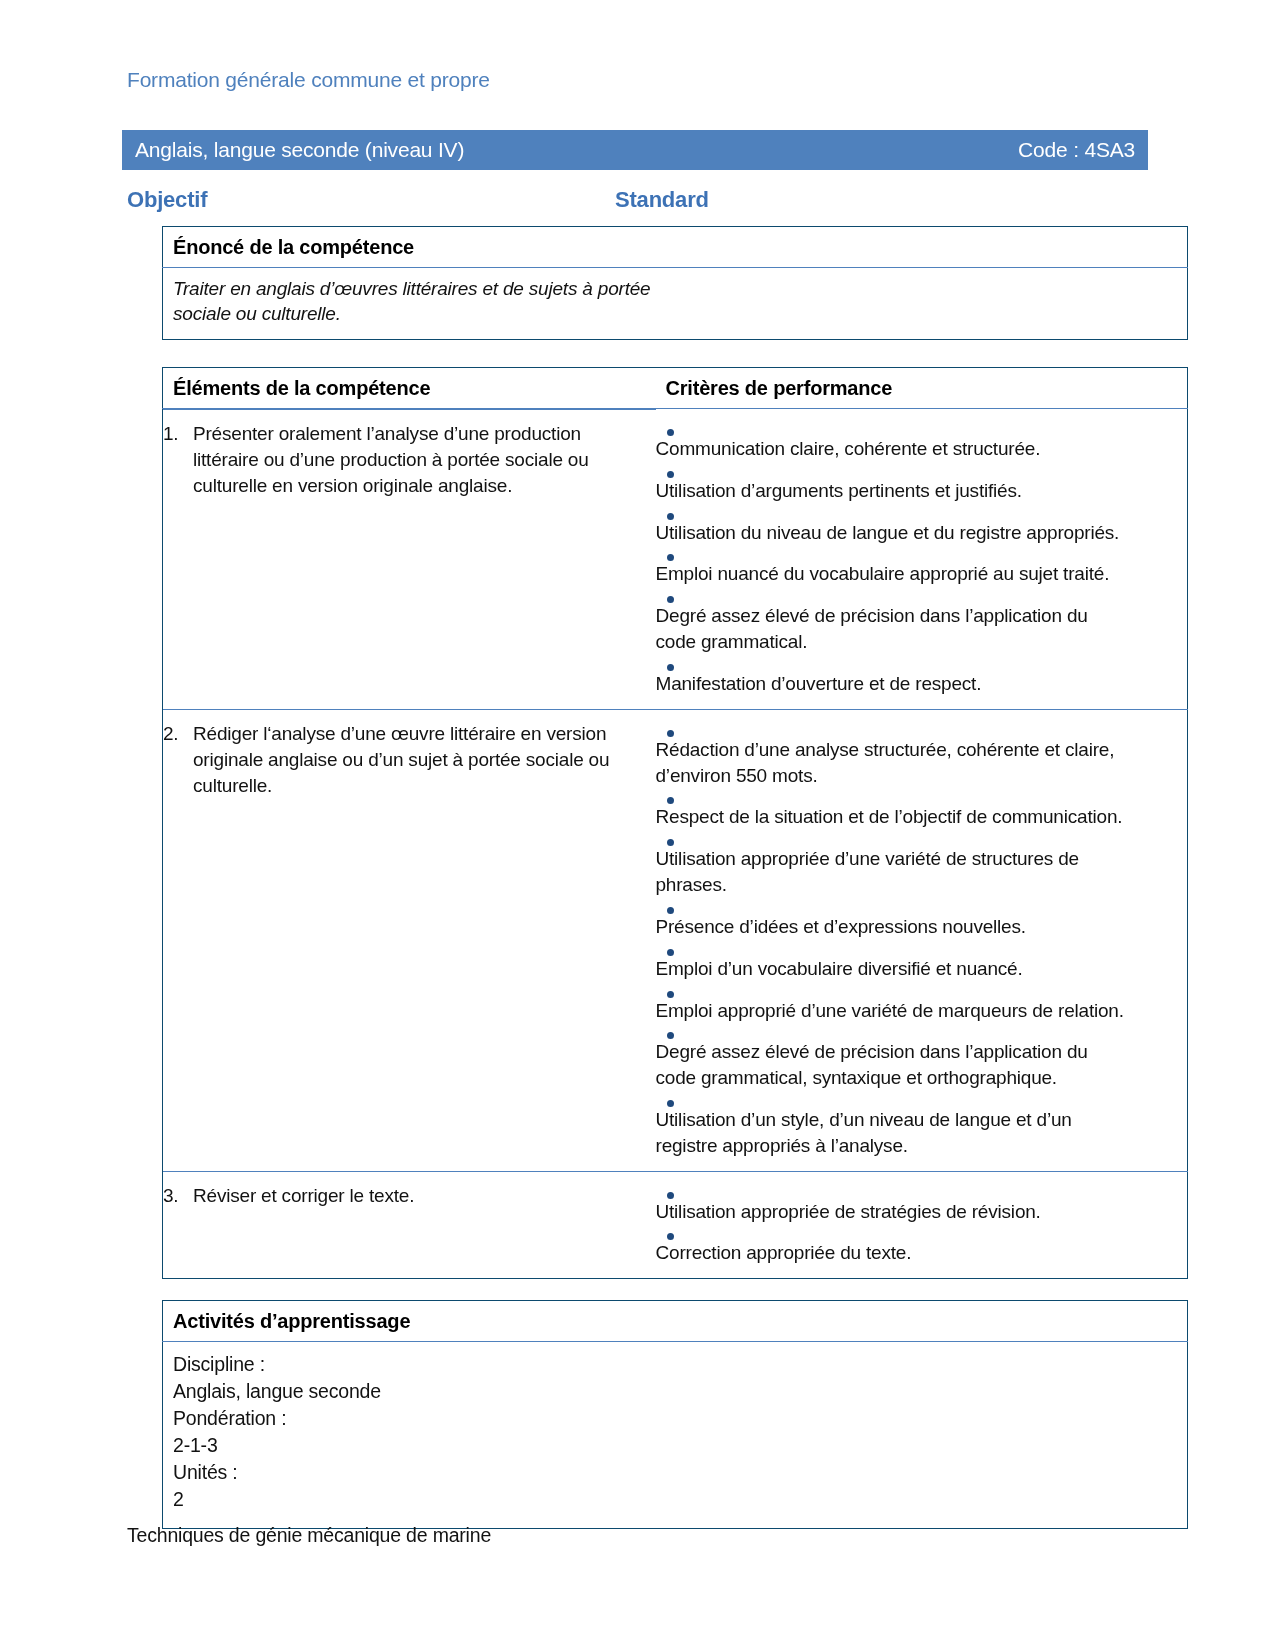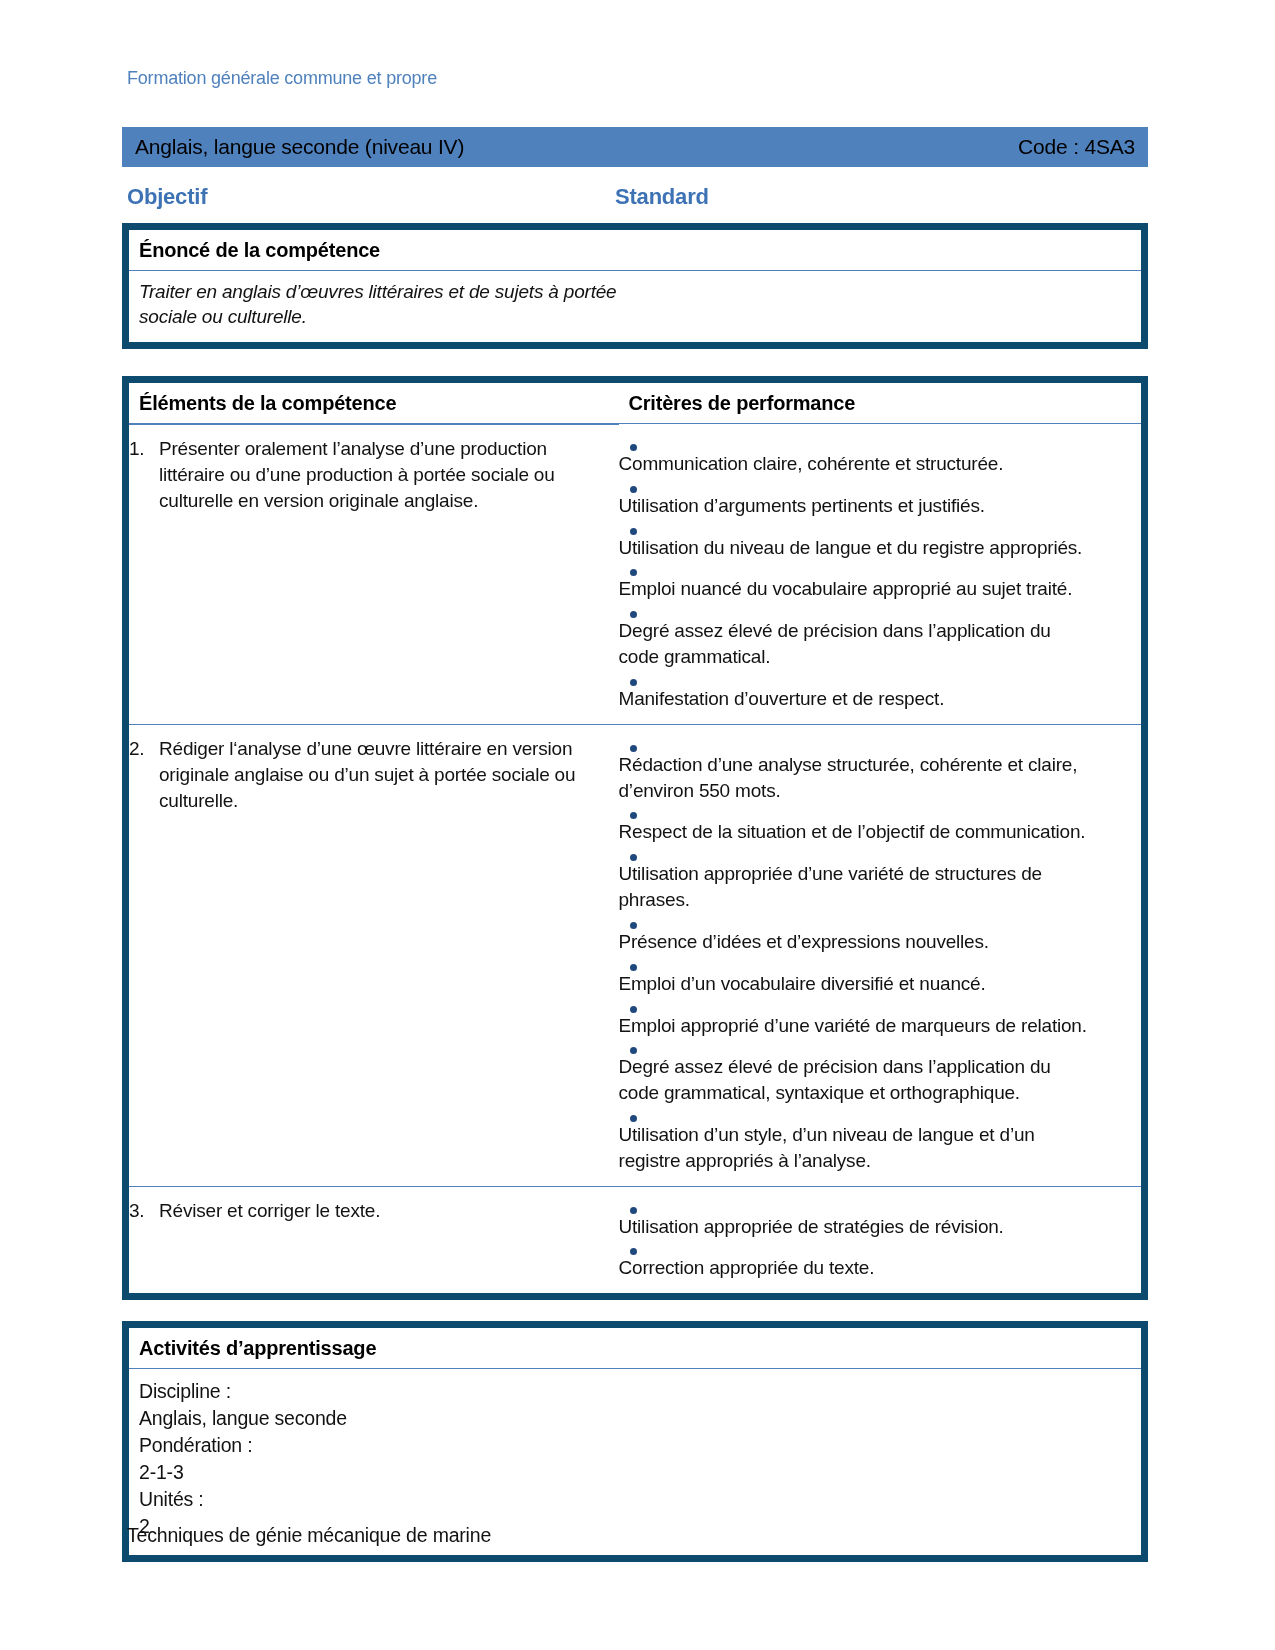--- a/index.html
+++ b/index.html
@@ -9,34 +9,34 @@
     width: 1275px; height: 1650px;
     margin: 0 auto;
     background: #ffffff;
     font-family: "Liberation Sans", sans-serif;
     color: #121212;
     letter-spacing: -0.2px;
     overflow: hidden;
   }
   .content { position: absolute; left: 122px; top: 68px; width: 1026px; }
 
-  .doc-header { color: #4f81bd; font-size: 18px; padding-left: 5px; }
+  .doc-header { color: #4f81bd; font-size: 21px; padding-left: 5px; }
 
   .course-bar {
     margin-top: 38px; height: 40px;
-    background: #4f81bd; color: #000000;
+    background: #4f81bd; color: #ffffff;
     display: flex; align-items: center; justify-content: space-between;
     padding: 0 13px; font-size: 21px;
   }
 
   .col-heads { display: flex; margin-top: 17px; padding-left: 5px; }
   .col-heads span { font-weight: bold; font-size: 22px; color: #3d72b5; }
   .col-heads .obj { width: 488px; flex: none; }
 
-  table { width: 100%; border-collapse: collapse; border: 7px solid #0c4a6e; }
+  table { width: 100%; border-collapse: collapse; border: 1px solid #0c4a6e; margin-left: 40px; }
   th { text-align: left; font-size: 20px; font-weight: bold; padding: 9px 10px 8px; color: #000; }
   .sep-row th { border-bottom: 1px solid #4f81bd; }
 
   .t1 { margin-top: 13px; }
   .t1 td { font-size: 19px; line-height: 1.34; padding: 8px 10px 12px; font-style: italic; }
   .t1 .body-text { max-width: 500px; }
 
   .t2 { margin-top: 27px; }
   .t2 td { vertical-align: top; padding: 11px 0 12px; }
   .t2 tr.crow td { border-top: 1px solid #4f81bd; }

